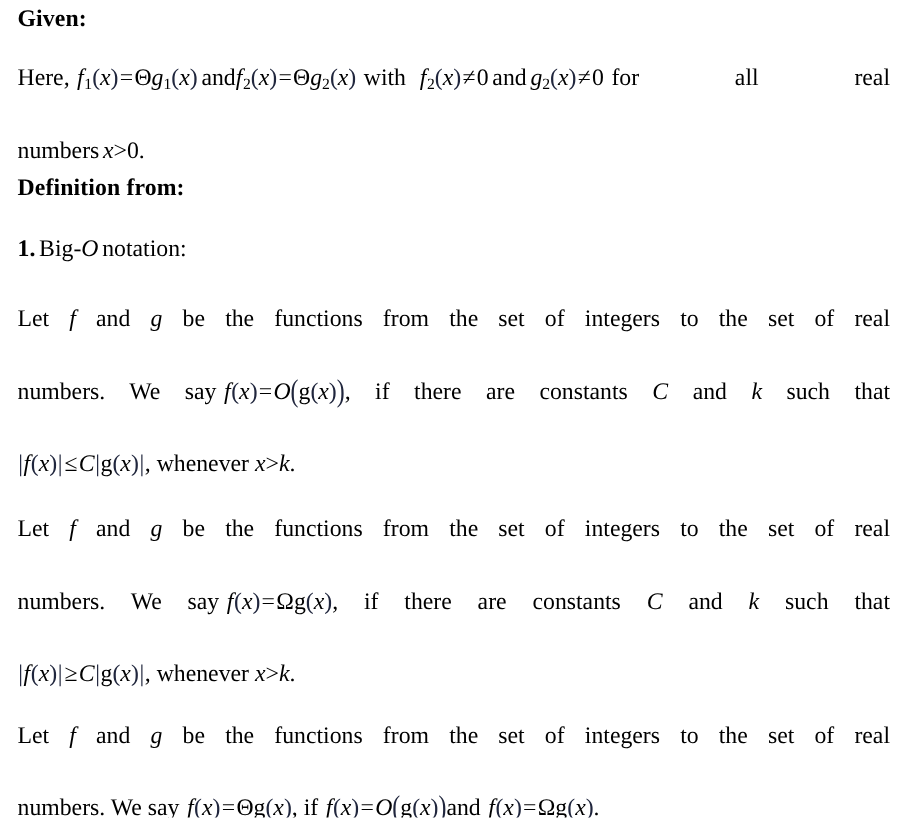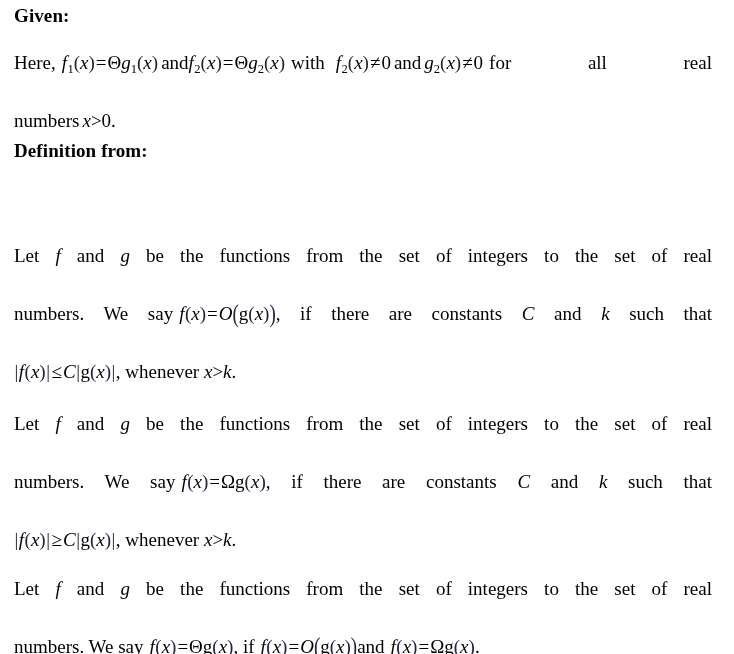--- a/index.html
+++ b/index.html
@@ -104,20 +104,23 @@
 <div class="page">
 
   <div class="block heading" style="top:4px;">Given:</div>
 
   <div class="block para" style="top:48px;">
     <span class="justify-line"><span>Here,</span><span class="sp"></span><span class="m"><span class="var-f">f</span><sub>1</sub><span class="paren">(</span><span>x</span><span class="paren">)</span><span class="op">=</span><span class="up">Θ</span><span>g</span><sub>1</sub><span class="paren">(</span><span>x</span><span class="paren">)</span></span><span class="sp-sm"></span><span>and</span><span class="m"><span class="var-f">f</span><sub>2</sub><span class="paren">(</span><span>x</span><span class="paren">)</span><span class="op">=</span><span class="up">Θ</span><span>g</span><sub>2</sub><span class="paren">(</span><span>x</span><span class="paren">)</span></span><span class="sp"></span><span>with</span><span class="sp-lg"></span><span class="m"><span class="var-f">f</span><sub>2</sub><span class="paren">(</span><span>x</span><span class="paren">)</span><span class="op">≠</span><span class="up">0</span></span><span class="sp-sm"></span><span>and</span><span class="sp-sm"></span><span class="m"><span>g</span><sub>2</sub><span class="paren">(</span><span>x</span><span class="paren">)</span><span class="op">≠</span><span class="up">0</span></span><span class="sp"></span><span>for all real</span></span><span>numbers<span class="sp-sm"></span><span class="m"><span>x</span><span class="up">&gt;</span><span class="up">0</span></span><span>.</span></span>
   </div>
 
   <div class="block heading" style="top:139px;">Definition from:</div>
 
+  <div class="block subheading" style="top:188px;">
+    <span class="num">1.</span><span class="sp-sm"></span><span>Big-</span><span class="m" style="font-style: italic;">O</span><span class="sp-sm"></span><span>notation:</span>
+  </div>
 
   <div class="block para" style="top:241px;">
     <span class="justify-line"><span>Let</span> <span class="m">f</span> <span>and</span> <span class="m">g</span> <span>be the functions from the set of integers to the set of real</span></span><span class="justify-line">numbers. We say<span class="sp"></span><span class="m"><span class="var-f">f</span><span class="paren">(</span><span>x</span><span class="paren">)</span><span class="op">=</span><span>O</span><span class="big">(</span><span class="up">g</span><span class="paren">(</span><span>x</span><span class="paren">)</span><span class="big">)</span></span><span>, if there are constants</span> <span class="m">C</span> <span>and</span> <span class="m">k</span> <span>such that</span></span><span><span class="m"><span class="bar">|</span><span class="var-f">f</span><span class="paren">(</span><span>x</span><span class="paren">)</span><span class="bar">|</span><span class="op">≤</span><span>C</span><span class="bar">|</span><span class="up">g</span><span class="paren">(</span><span>x</span><span class="paren">)</span><span class="bar">|</span></span><span>, whenever</span> <span class="m"><span>x</span><span class="up">&gt;</span><span>k</span></span><span>.</span></span>
   </div>
 
 
   <div class="block para" style="top:409px;">
     <span class="justify-line"><span>Let</span> <span class="m">f</span> <span>and</span> <span class="m">g</span> <span>be the functions from the set of integers to the set of real</span></span><span class="justify-line">numbers. We say<span class="sp"></span><span class="m"><span class="var-f">f</span><span class="paren">(</span><span>x</span><span class="paren">)</span><span class="op">=</span><span class="up">Ω</span><span class="up">g</span><span class="paren">(</span><span>x</span><span class="paren">)</span></span><span>, if there are constants</span> <span class="m">C</span> <span>and</span> <span class="m">k</span> <span>such that</span></span><span><span class="m"><span class="bar">|</span><span class="var-f">f</span><span class="paren">(</span><span>x</span><span class="paren">)</span><span class="bar">|</span><span class="op">≥</span><span>C</span><span class="bar">|</span><span class="up">g</span><span class="paren">(</span><span>x</span><span class="paren">)</span><span class="bar">|</span></span><span>, whenever</span> <span class="m"><span>x</span><span class="up">&gt;</span><span>k</span></span><span>.</span></span>
   </div>
 

